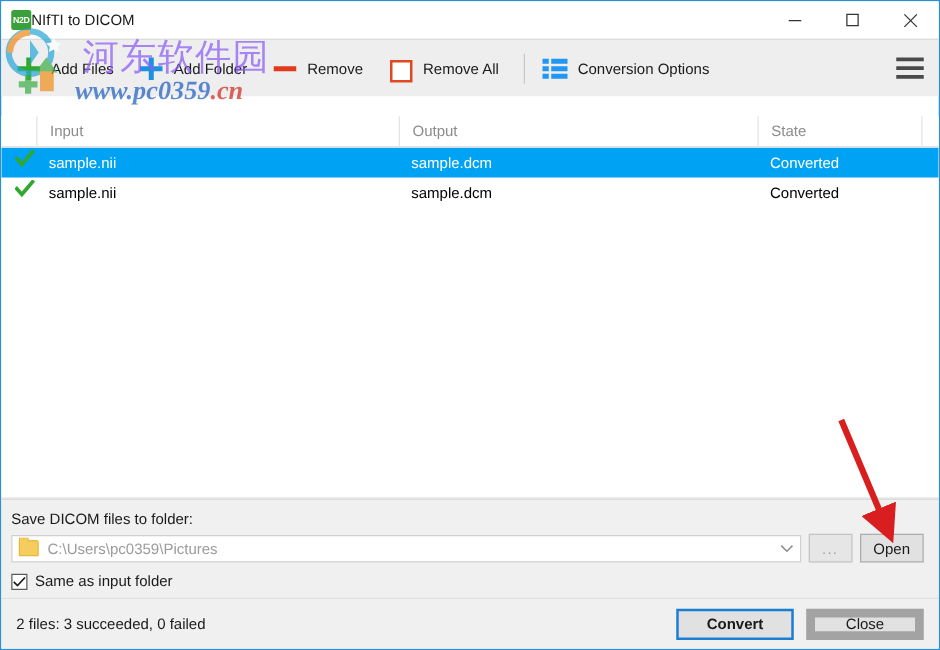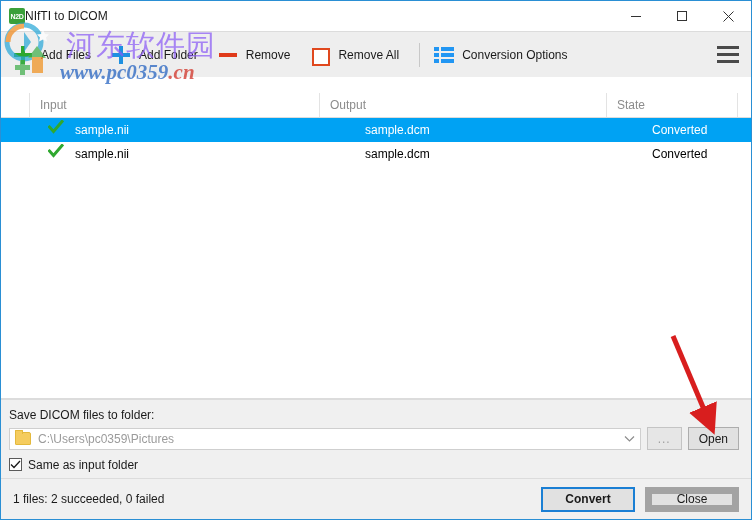--- a/index.html
+++ b/index.html
@@ -186,21 +186,20 @@
   .col-input { width: 290px; flex: 0 0 290px; }
   .col-output { width: 287px; flex: 0 0 287px; }
   .col-state { width: 131px; flex: 0 0 131px; }
   .col-tail { flex: 1 1 auto; border-left: 1px solid #e3e3e3; height: 24px;}
 
   .row {
     height: 24px;
     display: flex;
     align-items: center;
     font-size: 12px;
-    padding-left: 36px;
   }
   .row.selected { background: #00a2f3; color: #ffffff; }
   .rcell {
     box-sizing: border-box;
     height: 24px;
     line-height: 24px;
     padding-left: 10px;
     white-space: nowrap;
     overflow: hidden;
   }
@@ -282,21 +281,21 @@
     display: flex;
     align-items: center;
     justify-content: center;
     white-space: nowrap;
   }
   .btn.disabled { color: #a0a0a0; background: #e6e6e6; border-color: #c4c4c4; }
   .dots-btn { letter-spacing: 1px; }
 
   .checkrow {
     display: flex;
-    align-items: flex-start;
+    align-items: flex-end;
     margin-top: 8px;
   }
   .cbx {
     width: 13px; height: 13px;
     box-sizing: border-box;
     border: 1px solid #5a5a5a;
     background: #ffffff;
     display: flex;
     align-items: center;
     justify-content: center;
@@ -511,21 +510,21 @@
       <span class="cbx">
         <svg width="11" height="9" viewBox="0 0 11 9">
             <polyline points="1,4.5 4,7.5 10,1" fill="none" stroke="#1a1a1a" stroke-width="1.3"></polyline>
           </svg>
       </span>
       <span class="cbx-label">Same as input folder</span>
     </div>
   </div>
 
   <div class="statusbar">
-    <div class="status-text">1 files: 2 succeeded, 0 failed</div>
+    <div class="status-text">2 files: 3 succeeded, 0 failed</div>
     <div class="status-spacer"></div>
     <div class="btn-main default">Convert</div>
     <div class="btn-main">Close</div>
   </div>
 </div>
 
 <div class="watermark">
   <span class="wm-logo">
     <svg width="62" height="58" viewBox="0 0 62 58">
       <circle cx="22" cy="20" r="17" fill="none" stroke="#2aa8d8" stroke-width="5"></circle>

